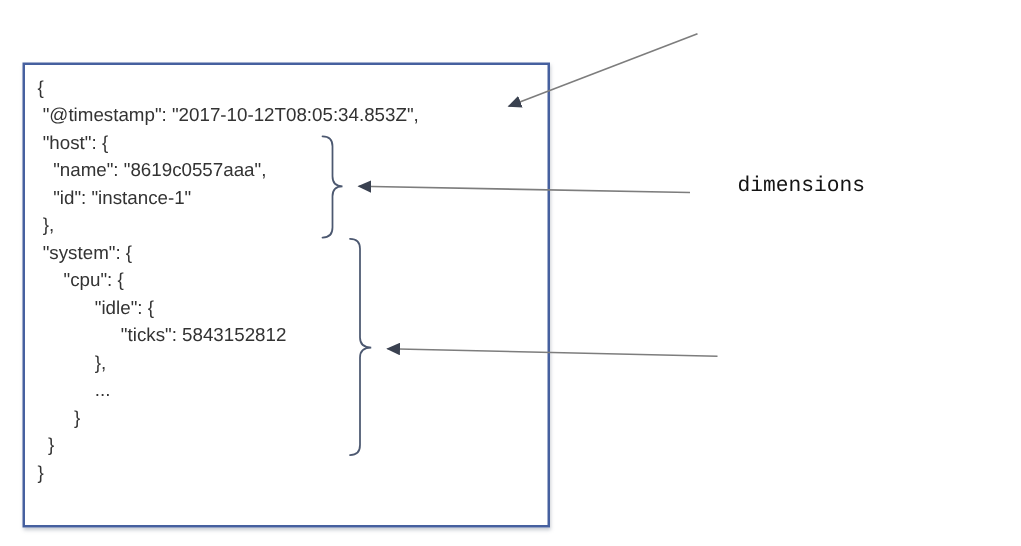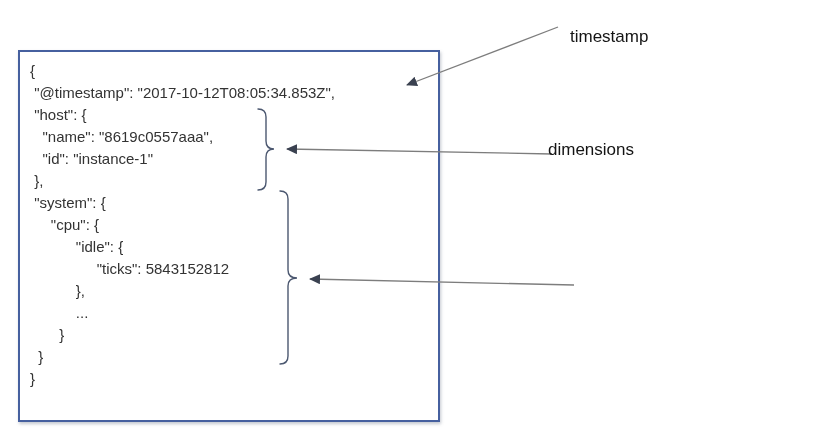--- a/index.html
+++ b/index.html
@@ -51,21 +51,21 @@
     pointer-events: none;
   }
   .anno-label {
     position: absolute;
     color: #141414;
     font-size: 17px;
     line-height: 22px;
     white-space: nowrap;
   }
   .anno-label.timestamp { left: 570px; top: 26px; }
-  .anno-label.dimensions { left: 548px; top: 139px; }
+  .anno-label.dimensions { left: 590px; top: 139px; font-family: Liberation Mono, monospace; }
   .anno-label.metric { left: 588px; top: 269px; }
 </style>
 </head>
 <body>
 
 <div class="canvas">
 
   <div class="doc-box">
     <pre class="code"><div class="code-line">{</div><div class="code-line"> "@timestamp": "2017-10-12T08:05:34.853Z",</div><div class="code-line"> "host": {</div><div class="code-line">   "name": "8619c0557aaa",</div><div class="code-line">   "id": "instance-1"</div><div class="code-line"> },</div><div class="code-line"> "system": {</div><div class="code-line">     "cpu": {</div><div class="code-line">           "idle": {</div><div class="code-line">                "ticks": 5843152812</div><div class="code-line">           },</div><div class="code-line">           ...</div><div class="code-line">       }</div><div class="code-line">  }</div><div class="code-line">}</div></pre>
   </div>
@@ -81,16 +81,15 @@
 
     <path d="M280,191 Q288,191 288,199 L288,270 Q288,278 297,278 Q288,278 288,286 L288,356 Q288,364 280,364" fill="none" stroke="#4c5870" stroke-width="1.4" stroke-linecap="round"></path>
 
     <line x1="558" y1="27" x2="407" y2="85" stroke="#7d7d7d" stroke-width="1.3" marker-end="url(#arrowhead)"></line>
 
     <line x1="552" y1="154" x2="287" y2="149" stroke="#7d7d7d" stroke-width="1.3" marker-end="url(#arrowhead)"></line>
 
     <line x1="574" y1="285" x2="310" y2="279" stroke="#7d7d7d" stroke-width="1.3" marker-end="url(#arrowhead)"></line>
   </svg>
 
-  <div class="anno-label timestamp">timestamp</div>
   <div class="anno-label dimensions">dimensions</div>
 
 </div>
 
 </body></html>

